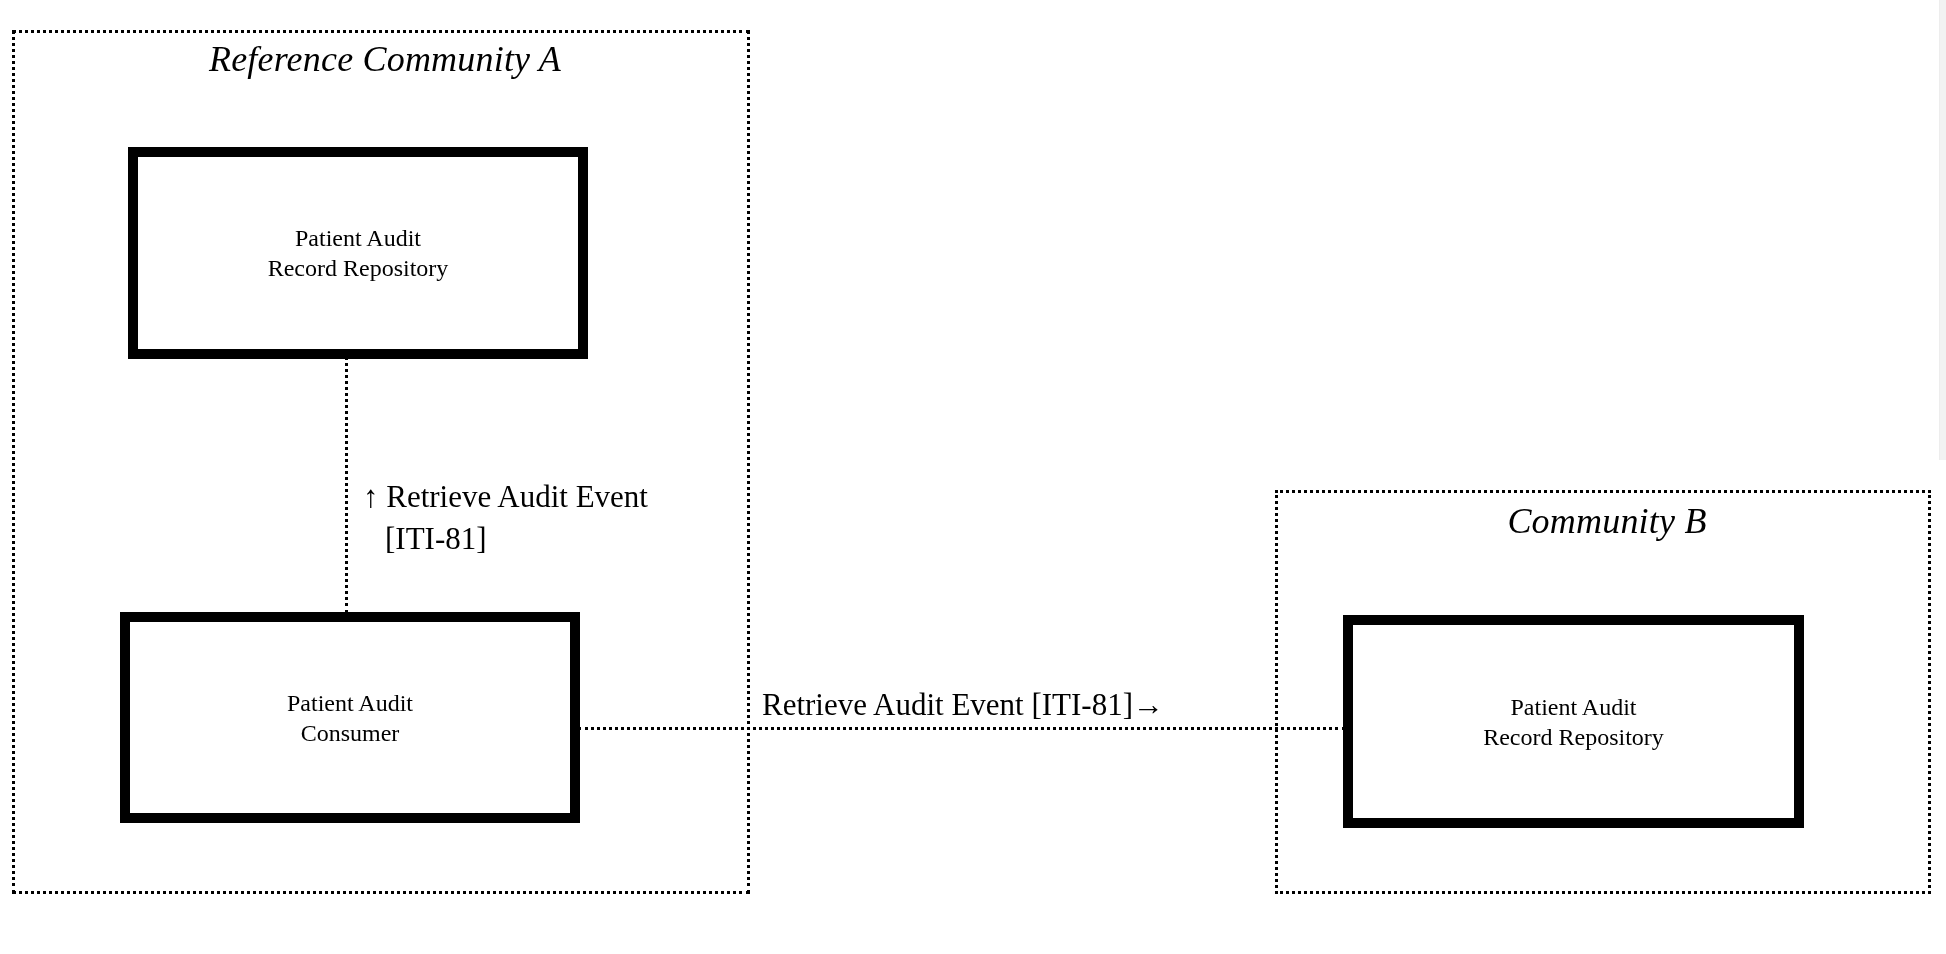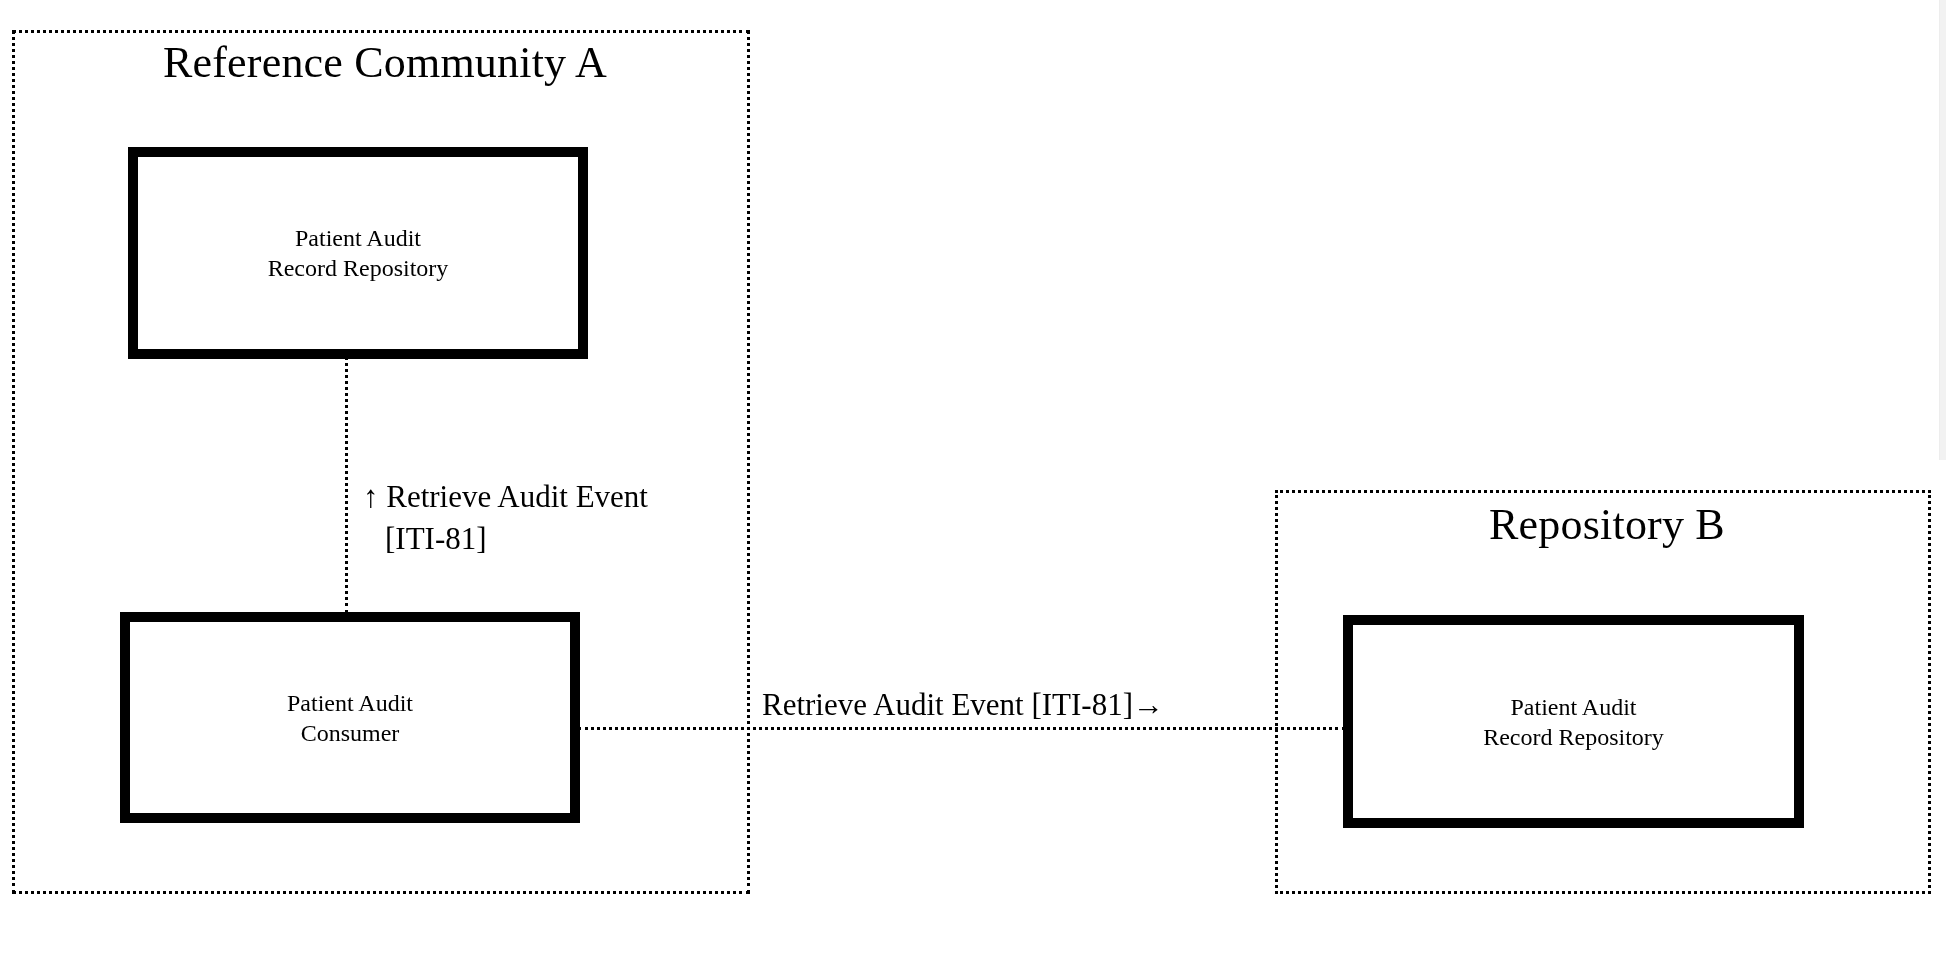--- a/index.html
+++ b/index.html
@@ -37,24 +37,25 @@
     left: 1275px;
     top: 490px;
     width: 656px;
     height: 404px;
   }
   .community-title {
     position: absolute;
     left: 8px;
     right: 0;
     text-align: center;
-    font-size: 44px;
+    font-size: 36px;
     line-height: 1.0;
     letter-spacing: 0.2px;
     white-space: nowrap;
+    font-style: italic;
   }
   #community-a-title { top: 8px; }
   #community-b-title { top: 10px; }
 
   
   .actor-box {
     position: absolute;
     box-sizing: border-box;
     border: 10px solid #000000;
     background: #ffffff;
@@ -166,21 +167,21 @@
   </div>
 
   <div class="conn-vertical" id="conn-par-pac"></div>
 
   <div class="conn-label" id="label-iti81-vertical">
     <span>↑ Retrieve Audit Event</span>
     <span class="line2">[ITI-81]</span>
   </div>
 
   <div class="community" id="community-b">
-    <div class="community-title" id="community-b-title">Repository B</div>
+    <div class="community-title" id="community-b-title">Community B</div>
   </div>
 
   <div class="actor-box" id="actor-par-b">
     <span class="actor-label">Patient Audit
 Record Repository</span>
   </div>
 
   <div class="conn-horizontal" id="conn-pac-parb"></div>
 
   <div class="conn-label" id="label-iti81-horizontal">Retrieve Audit Event [ITI-81]→</div>

